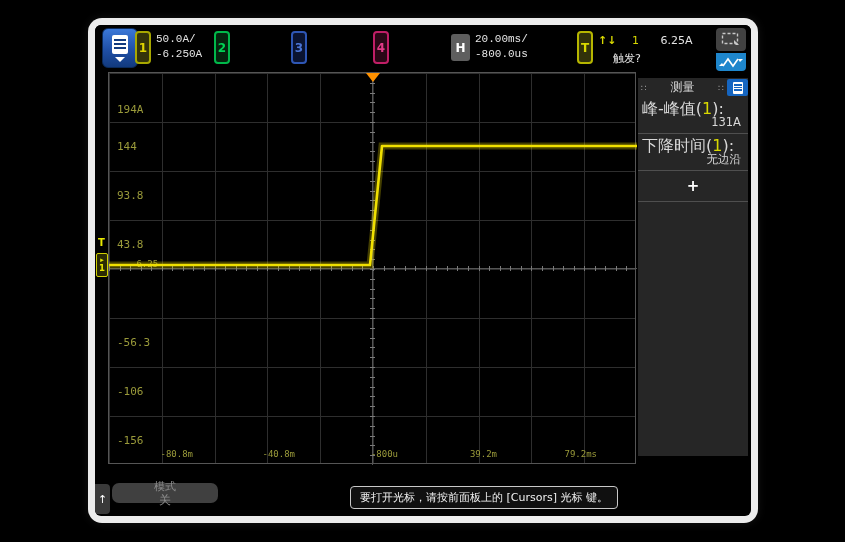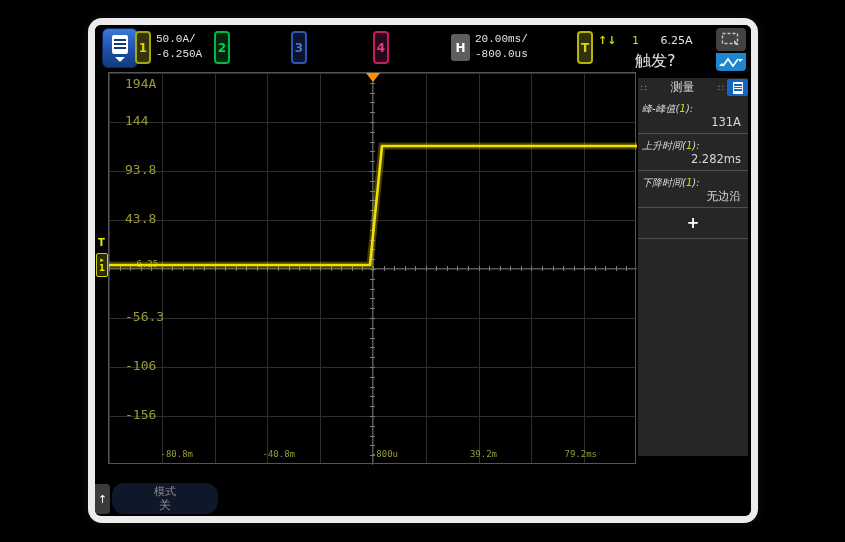--- a/index.html
+++ b/index.html
@@ -36,42 +36,42 @@
              font-family:Liberation Mono, monospace; }
   .ro-ch1 { left:61px; top:7px; }
   .hbtn { position:absolute; left:356px; top:9px; width:19px; height:27px; background:#5e5e5e;
           border-radius:3px; color:#fff; font-weight:bold; font-size:12px;
           display:flex; align-items:center; justify-content:center; cursor:pointer; }
   .ro-h { left:380px; top:7px; }
   .trig-line1 { position:absolute; left:503px; top:9px; font-size:11px; }
   .trig-slope { color:#d8d800; font-weight:bold; }
   .trig-src { color:#d8d800; margin-left:12px; }
   .trig-level { color:#e4e4e4; margin-left:18px; }
-  .trig-status { position:absolute; left:540px; top:26px; color:#e4e4e4; font-size:16px; }
+  .trig-status { position:absolute; left:518px; top:26px; color:#e4e4e4; font-size:11px; }
 
   .corner-btn { position:absolute; width:30px; border-radius:4px; cursor:pointer;
                 display:flex; align-items:center; justify-content:center; }
   .zoombtn { left:621px; top:3px;  height:23px; background:#424242; }
   .wavebtn { left:621px; top:28px; height:18px; background:#1e86cc; border-radius:0 0 4px 4px; }
 
   
   .graph { position:absolute; left:13px; top:47px; width:528px; height:392px;
            border:1px solid #555;
            background-image:
              repeating-linear-gradient(to right,  #2e2e2e 0 1px, transparent 1px 52.8px),
              repeating-linear-gradient(to bottom, #2e2e2e 0 1px, transparent 1px 49px); }
   .axis-h  { position:absolute; left:0; top:195px; width:528px; height:1px; background:#555; }
   .axis-v  { position:absolute; left:263px; top:0; width:1px; height:392px; background:#555; }
   .hticks  { position:absolute; left:0; top:193px; width:528px; height:5px;
              background:repeating-linear-gradient(to right, #7a7a7a 0 1px, transparent 1px 10.56px); }
   .vticks  { position:absolute; left:261px; top:0; width:5px; height:392px;
              background:repeating-linear-gradient(to bottom, #7a7a7a 0 1px, transparent 1px 9.8px); }
 
-  .ylab { position:absolute; left:16px; color:#9a9a3a; font-size:13px;
-          font-family:"DejaVu Sans Mono", monospace; z-index:1; }
+  .ylab { position:absolute; left:8px; color:#9a9a3a; font-size:11px;
+          font-family:"DejaVu Sans Mono", monospace; z-index:1;margin-top:27px; }
   .xlab { position:absolute; top:376px; width:64px; text-align:right; color:#9a9a3a;
           font-size:9px; font-family:"DejaVu Sans Mono", monospace; z-index:1; }
   .lvl-lab { position:absolute; left:22px; top:186px; color:#9a9a3a; font-size:9px;
              font-family:"DejaVu Sans Mono", monospace; z-index:1; }
 
   .trig-pos { position:absolute; left:257px; top:0; width:0; height:0; z-index:4;
               border-left:7px solid transparent; border-right:7px solid transparent;
               border-top:9px solid #ff9100; cursor:pointer; }
   .trace-svg { position:absolute; left:0; top:0; z-index:3; }
 
@@ -91,34 +91,34 @@
   .panel-hdr { display:flex; align-items:center; height:19px; }
   .grip { color:#9a9a9a; font-size:9px; padding:0 3px; cursor:grab; }
   .panel-title { flex:1; text-align:center; font-size:12px; }
   .panel-menu-btn { width:21px; height:17px; background:#1565c0; border-radius:2px;
                     display:flex; align-items:center; justify-content:center; cursor:pointer; }
   .mini-doc { width:10px; height:12px; background:#fff; border-radius:1px;
               display:flex; flex-direction:column; justify-content:center; gap:1px; padding:2px 1px; }
   .mini-doc i { display:block; height:1.5px; background:#1565c0; }
 
   .mrow { border-bottom:1px solid #4f4f4f; padding:5px 4px 3px 4px; cursor:pointer; }
-  .mrow .lbl { font-size:10px; line-height:13px;font-style:italic; }
+  .mrow .lbl { font-size:16px; line-height:13px; }
   .mrow .val { text-align:right; font-size:11.5px; line-height:15px; padding-right:3px;
                font-family:"DejaVu Sans", sans-serif; }
   .msrc { color:#d8d800; }
   .addrow { border-bottom:1px solid #4f4f4f; text-align:center; padding:6px 0;
             color:#fff; font-size:15px; font-weight:bold; cursor:pointer; }
 
   
   .foot-title { position:absolute; left:4px; top:441px; color:#e0e0e0; font-size:11px;margin-top:48px; }
   .back-btn { position:absolute; left:0; top:459px; width:15px; height:30px; background:#3a3a3a;
               border-radius:0 4px 4px 0; color:#fff; font-size:11px; display:flex;
               align-items:center; justify-content:center; cursor:pointer; }
-  .softkey { position:absolute; left:17px; top:458px; width:106px; height:31px; background:#0f172a;
-             border-radius:12px; display:flex; flex-direction:column; align-items:center;
+  .softkey { position:absolute; left:17px; top:458px; width:106px; height:20px; background:#404040;
+             border-radius:7px; display:flex; flex-direction:column; align-items:center;
              justify-content:center; color:#8c8c8c; cursor:pointer; }
   .softkey .sk-l { font-size:11px; line-height:13px; }
   .softkey .sk-v { font-size:12px; line-height:14px; }
   .msgbox { position:absolute; left:255px; top:461px; height:23px; border:1px solid #c8c8c8;
             border-radius:4px; background:#101010; color:#f0f0f0; font-size:11px;
             display:flex; align-items:center; padding:0 9px; white-space:nowrap; }
 </style>
 </head>
 <body>
 
@@ -217,31 +217,28 @@
               <i></i>
               <i></i>
             </span>
         </span>
       </div>
       <div class="mrow">
         <div class="lbl"><span>峰-峰值(</span><span class="msrc">1</span><span>):</span></div>
         <div class="val">131A</div>
       </div>
       <div class="mrow">
-        <div class="lbl"><span>上升时间(</span><span class="msrc">1</span><span>):</span></div>
-        <div class="val">2.282ms</div>
-      </div>
-      <div class="mrow">
         <div class="lbl"><span>下降时间(</span><span class="msrc">1</span><span>):</span></div>
         <div class="val">无边沿</div>
       </div>
       <div class="addrow">+</div>
     </div>
 
     <div class="foot-title">光标设置菜单</div>
     <div class="back-btn">↑</div>
     <div class="softkey">
       <span class="sk-l">模式</span>
       <span class="sk-v">关</span>
     </div>
+    <div class="msgbox">要打开光标，请按前面板上的 [Cursors] 光标 键。</div>
 
   </div>
 </div>
 
 </body></html>

